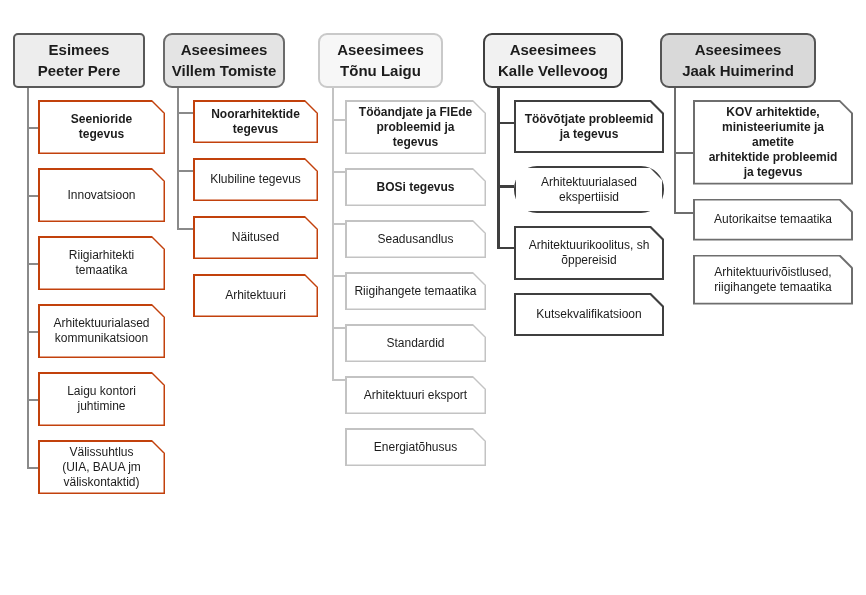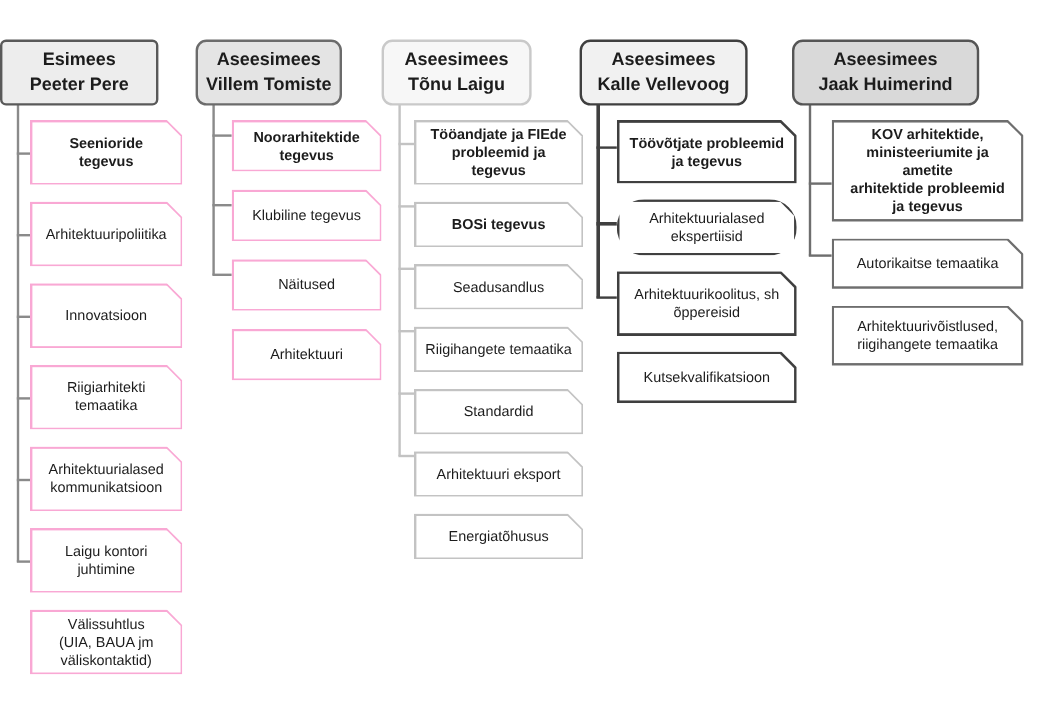--- a/index.html
+++ b/index.html
@@ -2,21 +2,21 @@
 <html><head>
 <meta charset="utf-8">
 <style>
   html,body { margin:0; padding:0; background:#ffffff; }
   body { font-family:"Liberation Sans", sans-serif; color:#1c1c1c; }
   .canvas { position:relative; width:866px; height:595px; background:#ffffff; overflow:hidden; }
 
   .org-col { position:absolute; top:33px; }
 
   
-  .c1 { left:0;   --hdrw:132px; --hdr-fill:#ededed; --hdr-border:#595959; --hdr-rad:5px;
+  .c1 { left:13px;   --hdrw:132px; --hdr-fill:#ededed; --hdr-border:#595959; --hdr-rad:5px;
         --line:#8a8a8a; --lw:2px; --bw:1.5px; --child-left:25px; --child-w:127px; --gap:14px; --minh:54px; }
   .c2 { left:163px; --hdrw:122px; --hdr-fill:#e4e4e4; --hdr-border:#6b6b6b; --hdr-rad:9px;
         --line:#8a8a8a; --lw:2px; --bw:1.5px; --child-left:30px; --child-w:125px; --gap:15px; --minh:43px; }
   .c3 { left:318px; --hdrw:125px; --hdr-fill:#f7f7f7; --hdr-border:#c9c9c9; --hdr-rad:9px;
         --line:#c3c3c3; --lw:2px; --bw:1.5px; --child-left:27px; --child-w:141px; --gap:14px; --minh:38px; }
   .c4 { left:483px; --hdrw:140px; --hdr-fill:#f1f1f1; --hdr-border:#3f3f3f; --hdr-rad:9px;
         --line:#3f3f3f; --lw:2.5px; --bw:2px; --child-left:31px; --child-w:150px; --gap:13px; --minh:45px; }
   .c5 { left:660px; --hdrw:156px; --hdr-fill:#d9d9d9; --hdr-border:#555555; --hdr-rad:9px;
         --line:#6e6e6e; --lw:2px; --bw:1.8px; --child-left:33px; --child-w:160px; --gap:14px; --minh:42px; }
 
@@ -29,21 +29,21 @@
   }
 
   .children { display:flex; flex-direction:column; gap:var(--gap);
               margin-top:12px; margin-left:var(--child-left); width:var(--child-w);
               position:relative; z-index:2; }
 
   
   .box { background:var(--line); padding:var(--bw); box-sizing:border-box;
          clip-path:polygon(0 0, calc(100% - 13px) 0, 100% 13px, 100% 100%, 0 100%);
          min-height:var(--minh); display:flex; }
-  .c1 .box, .c2 .box { background:#f9a8d4; }
+  .c1 .box, .c2 .box { background:#c2410c; }
   .box > .in { flex:1; background:#ffffff;
          clip-path:polygon(0 0, calc(100% - 12px) 0, 100% 12px, 100% 100%, 0 100%);
          display:flex; align-items:center; justify-content:center; text-align:center;
          font-size:12px; line-height:1.25; padding:3px 7px; white-space:pre-line; }
   .box.bold > .in { font-weight:bold; }
 
   
   .c3 .children .box:nth-child(1) { min-height:53px;justify-content:center; }
   .c4 .children .box:nth-child(1) { min-height:53px; }
   .c4 .children .box:nth-child(2) { min-height:47px;border-radius:23px; }
@@ -61,23 +61,20 @@
 <body>
 
 <div class="canvas">
 
   <div class="org-col c1">
     <div class="hdr">Esimees
 Peeter Pere</div>
     <div class="children">
       <div class="box bold">
           <div class="in">Seenioride tegevus</div>
-        </div>
-      <div class="box">
-          <div class="in">Arhitektuuripoliitika</div>
         </div>
       <div class="box">
           <div class="in">Innovatsioon</div>
         </div>
       <div class="box">
           <div class="in">Riigiarhitekti
 temaatika</div>
         </div>
       <div class="box">
           <div class="in">Arhitektuurialased

